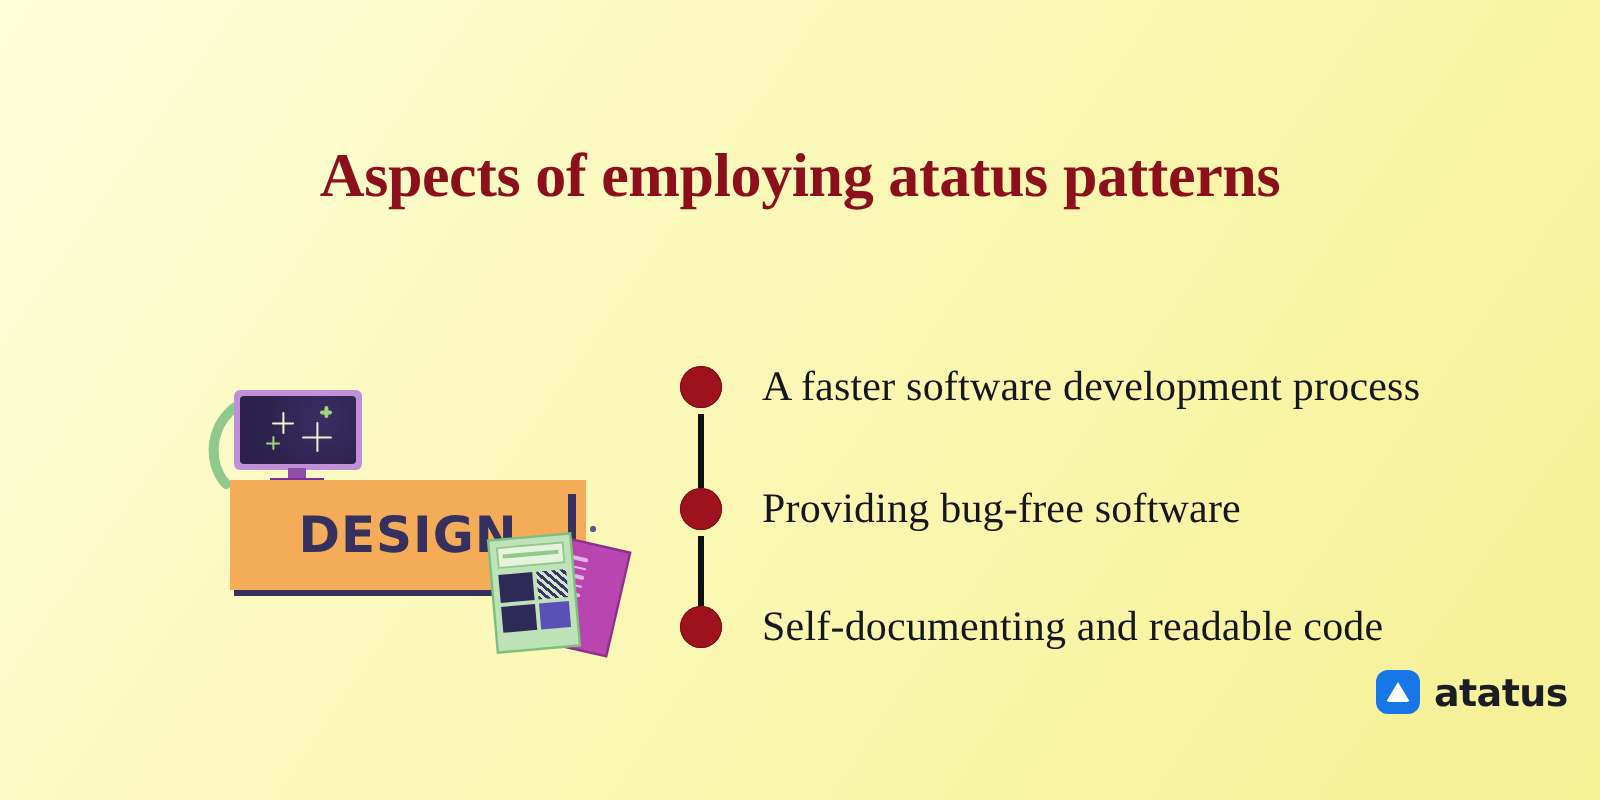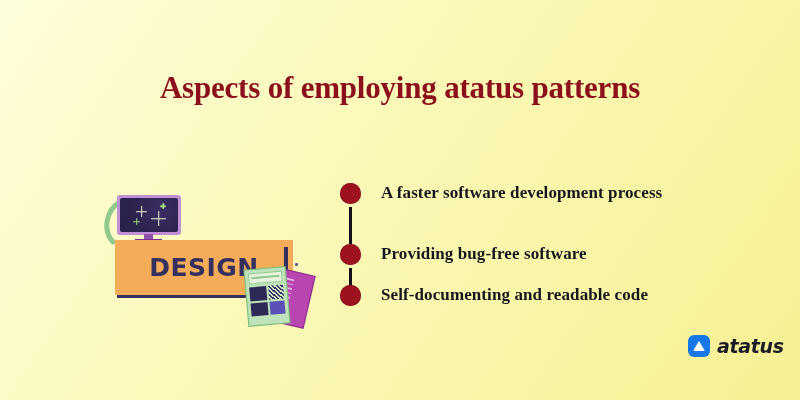--- a/index.html
+++ b/index.html
@@ -55,35 +55,35 @@
   }
   .bullet-row {
     position: absolute;
     left: 0;
     height: 24px;
     display: flex;
     align-items: center;
   }
   .bullet-row.r0 { top: 6px; }
   .bullet-row.r1 { top: 67px; }
-  .bullet-row.r2 { top: 108px; }
+  .bullet-row.r2 { top: 126px; }
 
   .dot {
     width: 21px;
     height: 21px;
     border-radius: 50%;
     background: #9e1220;
     flex: 0 0 auto;
     box-shadow: 0 0 0 0.5px #7d0d19 inset;
   }
   .bullet-text {
     margin-left: 20px;
     font-family: "Liberation Serif", serif;
-    font-weight: bold;
-    font-size: 17px;
+    font-weight: normal;
+    font-size: 21px;
     color: #16161e;
     white-space: nowrap;
     letter-spacing: 0.1px;
   }
   .connector {
     position: absolute;
     left: 9px;
     width: 2.5px;
     background: #101018;
   }
@@ -287,22 +287,21 @@
   .cell-dark   { background: #2e2a57; }
   .cell-hatch  { background: repeating-linear-gradient(45deg, #3a3564 0 1.5px, #cfe6c8 1.5px 3px); }
   .cell-violet { background: #5a50b5; }
 
   
   #logo {
     position: absolute;
     left: 688px;
     top: 335px;
     display: flex;
-    align-items: center;
-    font-style: italic;
+    align-items: flex-end;
   }
   #logo-mark {
     width: 22px;
     height: 22px;
     border-radius: 6px;
     background: #1877e6;
     display: flex;
     align-items: center;
     justify-content: center;
     flex: 0 0 auto;

